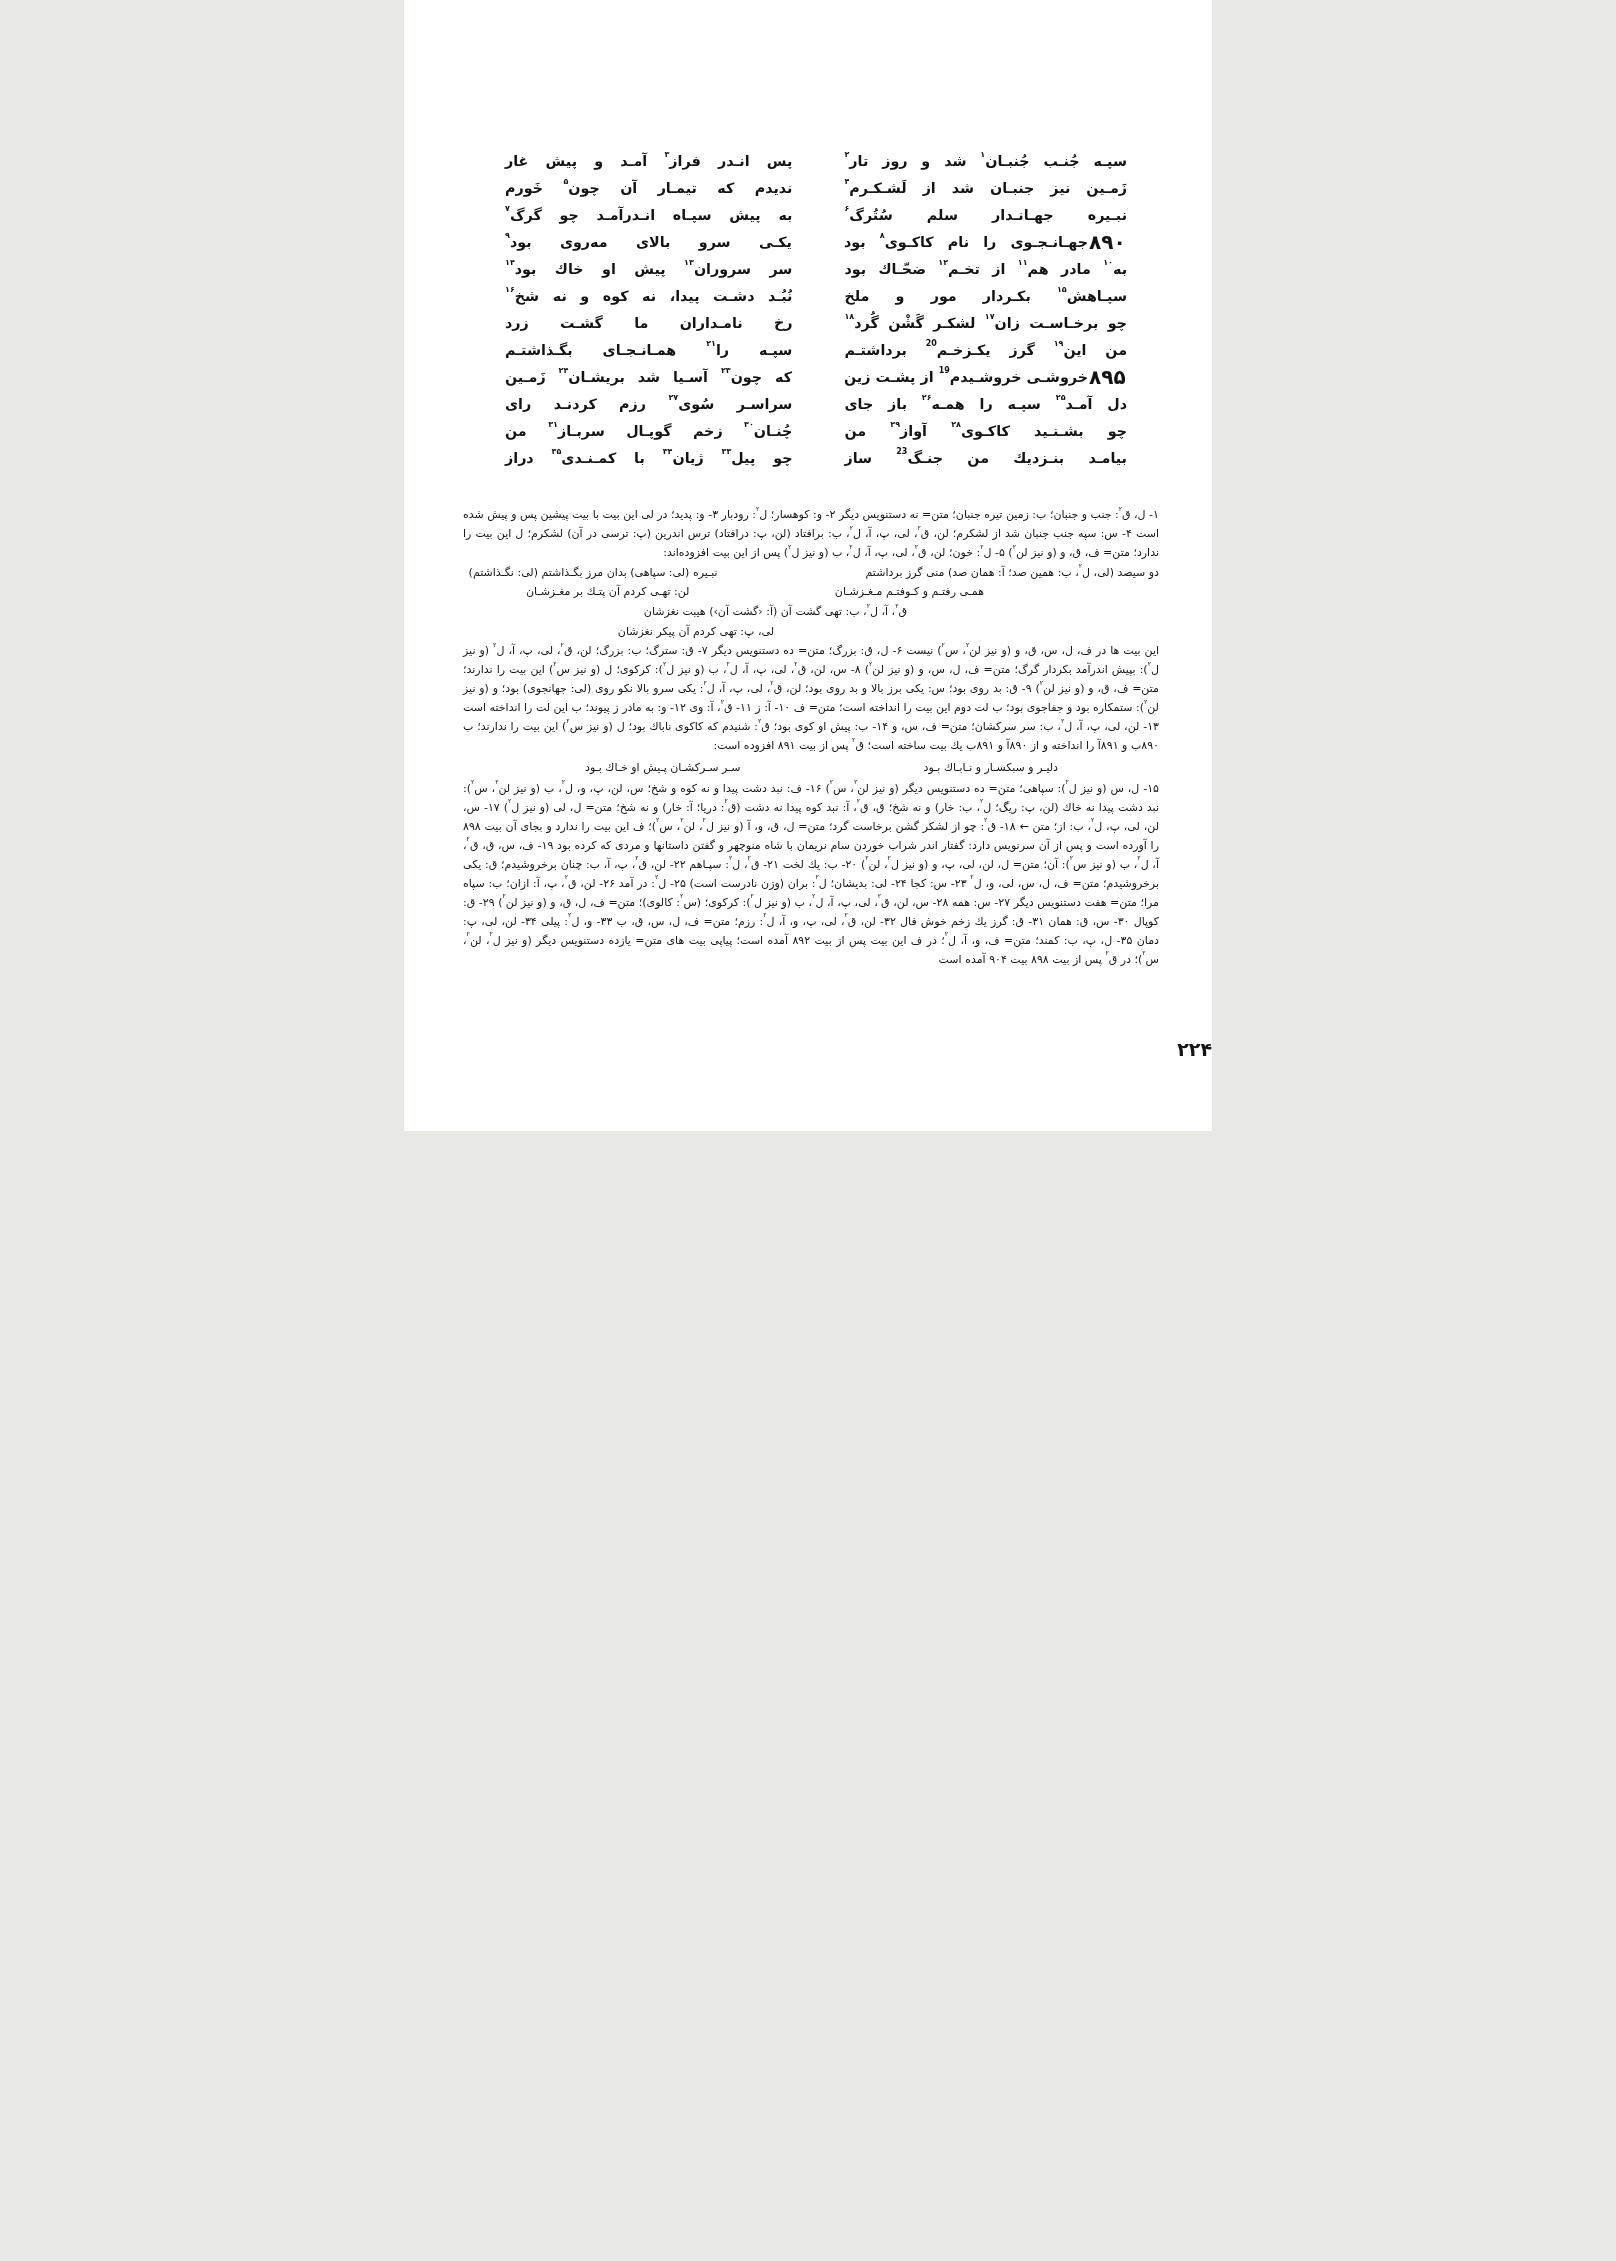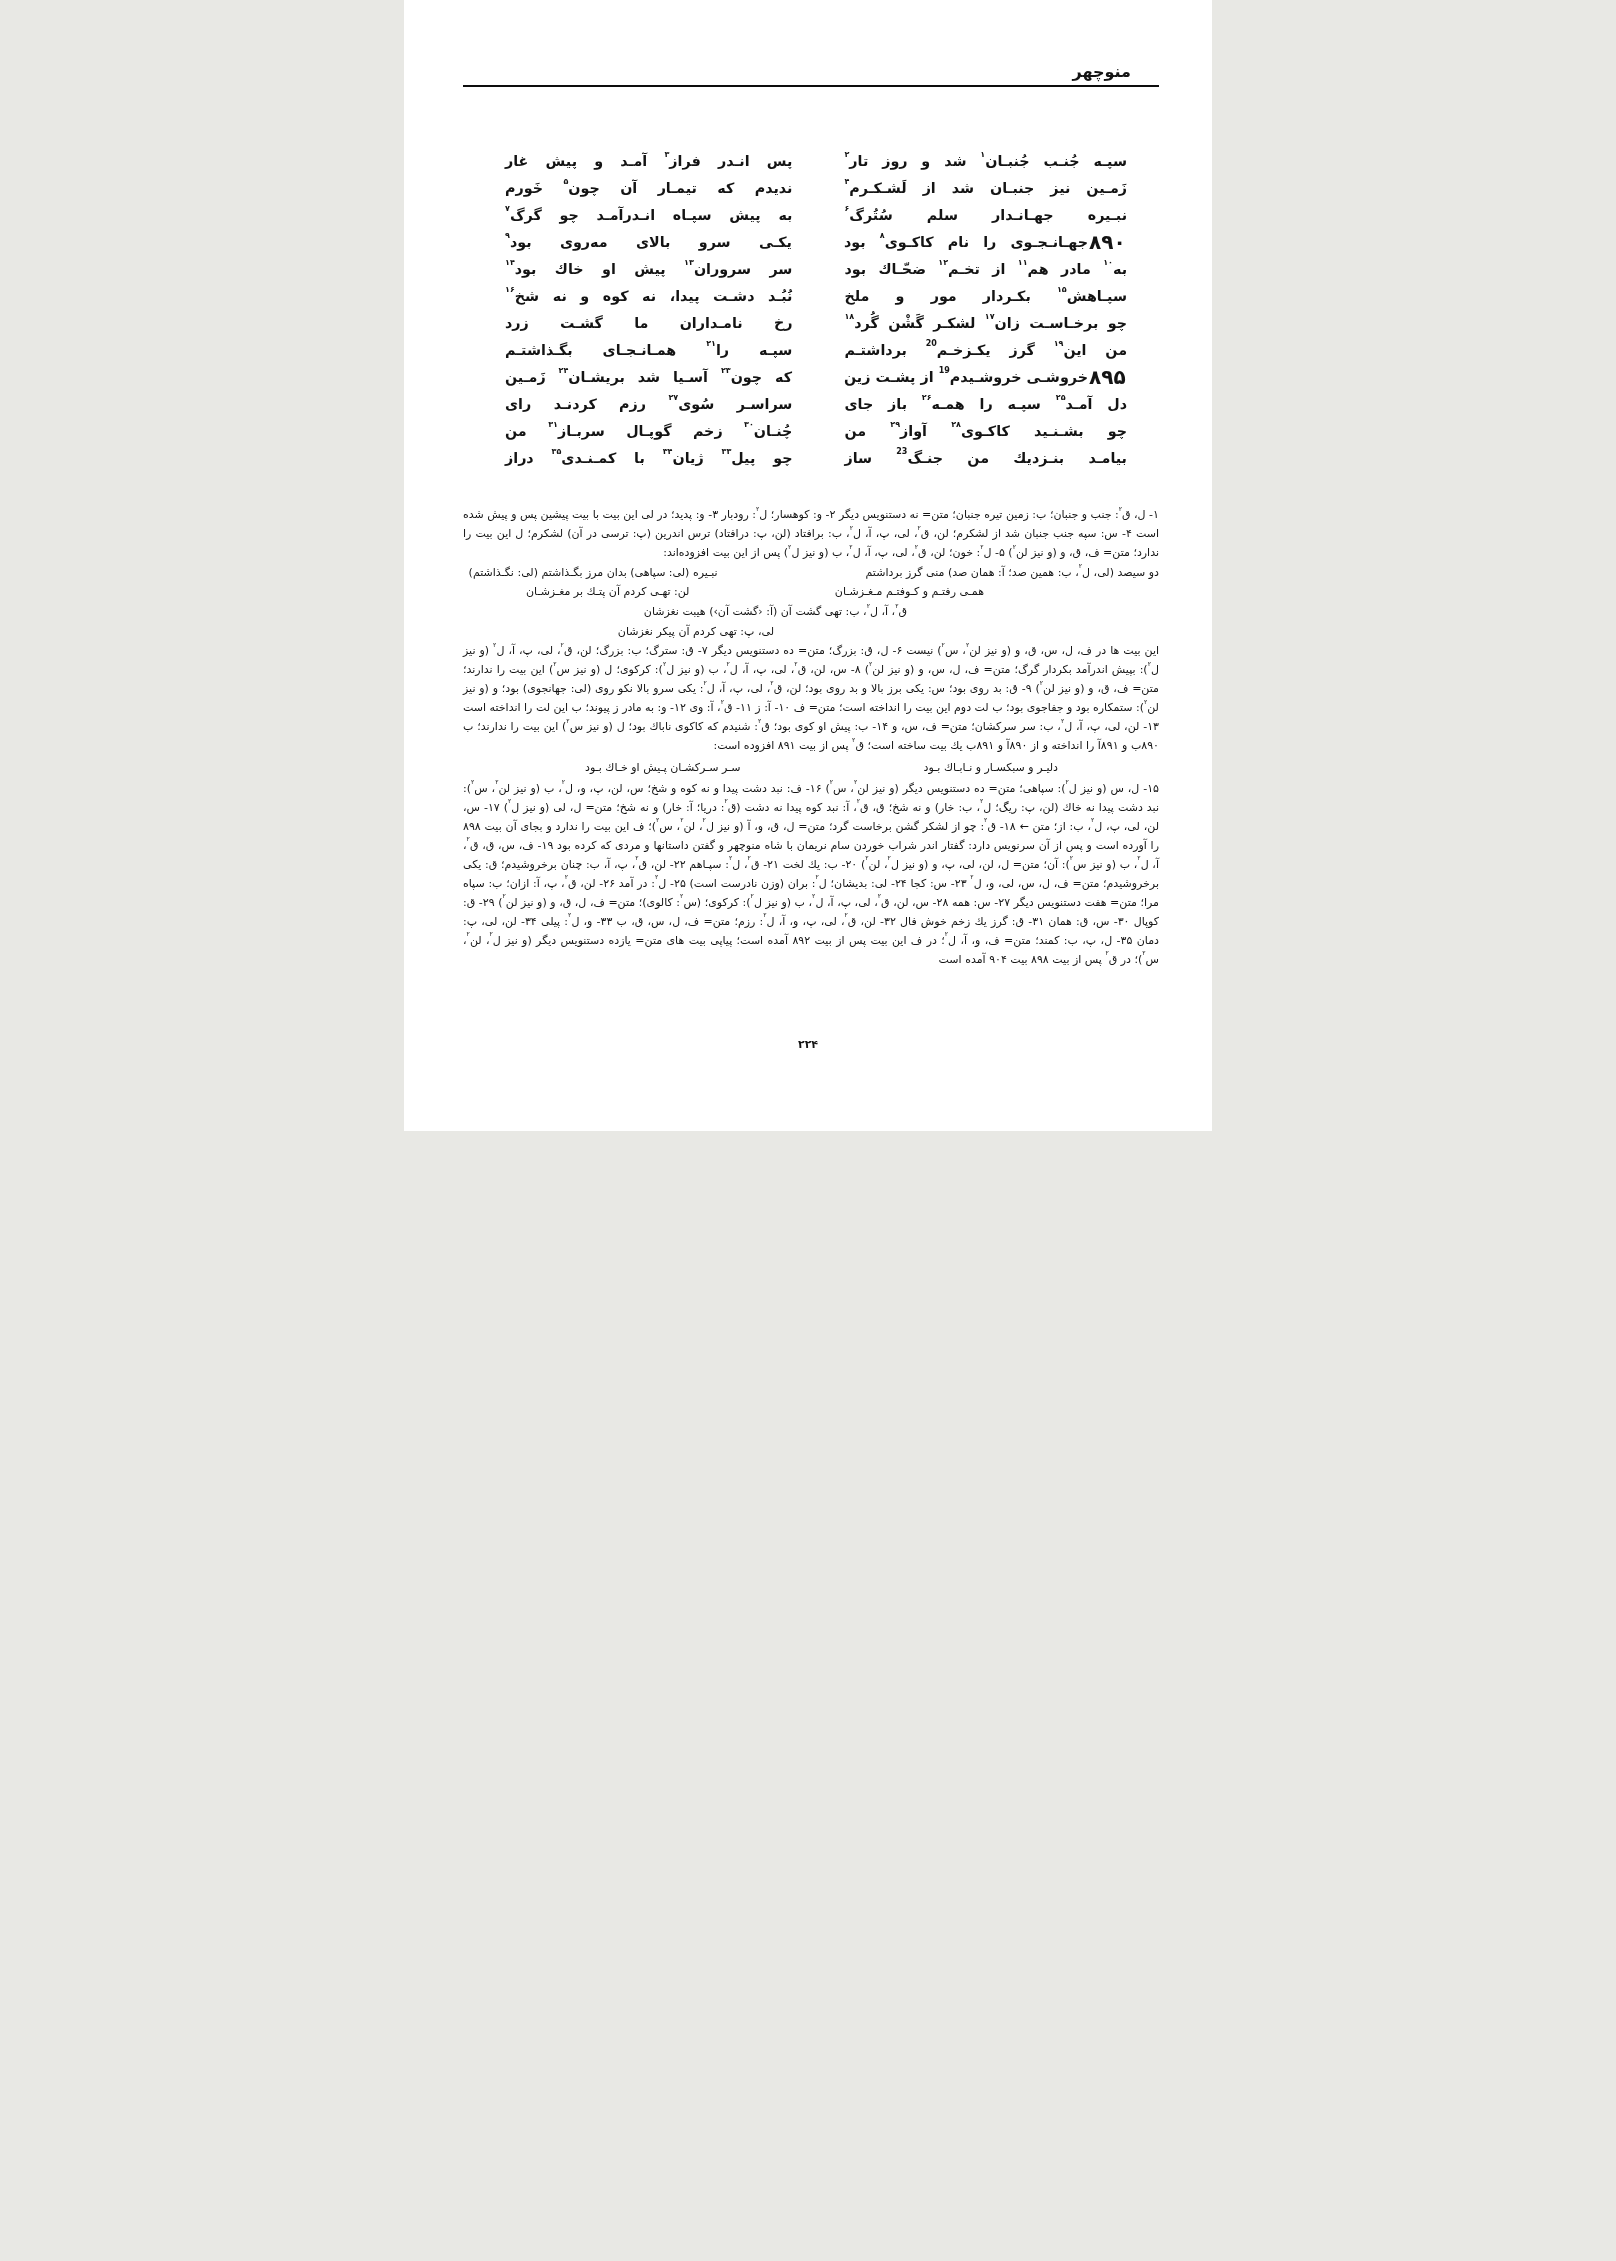--- a/index.html
+++ b/index.html
@@ -71,34 +71,29 @@
   }
   .app-couplet.c1{padding-right:0;padding-left:5.6px;}
   .app-couplet.c2{padding-right:175px;padding-left:63px;}
   .app-couplet.c3{padding-right:101px;padding-left:122px;margin:2.1px 0;}
   .app-variant{margin:0.7px 0;text-align:right;}
   .app-variant.v1{padding-right:252px;}
   .app-variant.v2{padding-right:385px;text-align:right;}
   
   .pagenum{
     position:absolute;top:1038px;left:0;right:0;
-    text-align:center;
-    font-size:11px;font-weight:700;
+    font-size:19px;font-weight:700;
     direction:rtl;
   }
 </style>
 </head>
 <body>
 
 <div class="page">
 
-  <header class="hdr">
-    <div class="hdr-title">منوچهر</div>
-    <div class="hdr-rule"></div>
-  </header>
 
   <main class="verses">
       <div class="verse-row">
       <span class="vnum"></span>
       <div class="hemi first">سپـه جُنـب جُنبـان<sup>۱</sup> شد و روز تار<sup>۲</sup></div>
       <div class="hemi second">پس انـدر فراز<sup>۳</sup> آمـد و پیش غار</div>
     </div>
       <div class="verse-row">
       <span class="vnum"></span>
       <div class="hemi first">زَمـین نیز جنبـان شد از لَشـکـرم<sup>۴</sup></div>

